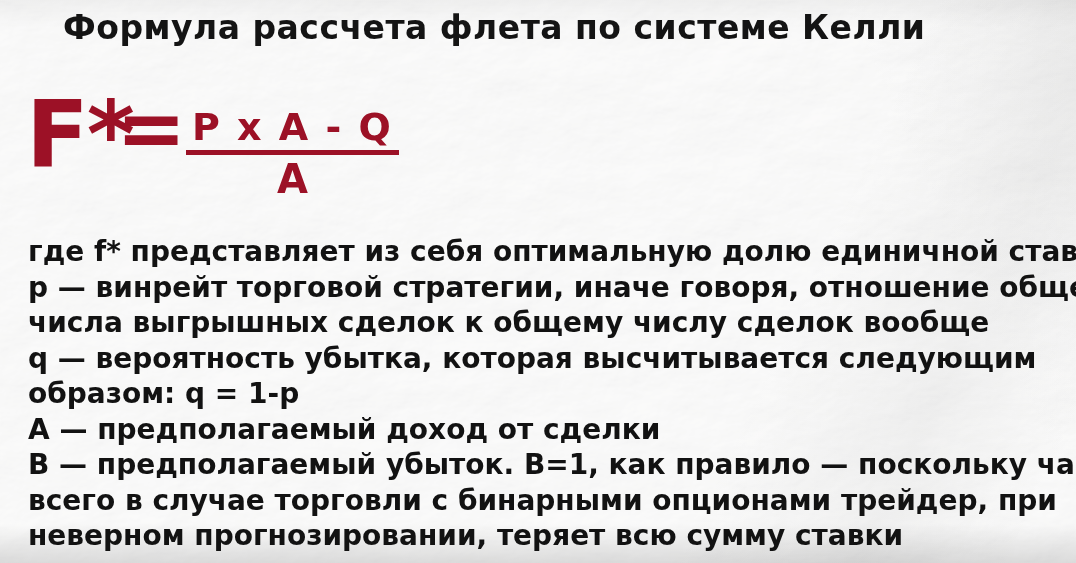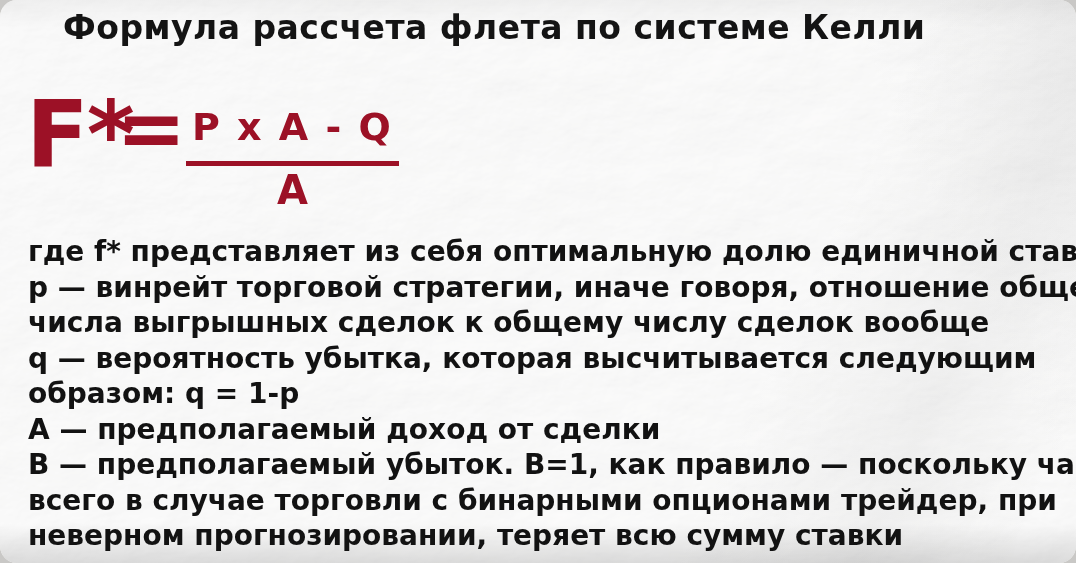--- a/index.html
+++ b/index.html
@@ -2,21 +2,20 @@
 <html><head>
 <meta charset="utf-8">
 <style>
   html,body{margin:0;padding:0;background:#c9c8c6;}
   .canvas{
     position:relative;
     width:1076px;height:563px;
     overflow:hidden;
     background:#f1f0ee;
     font-family:"DejaVu Sans","Liberation Sans",sans-serif;
-    border-radius:17px;
   }
   .paper-texture{
     position:absolute;left:0;top:0;width:1076px;height:563px;
     display:block;
   }
   .paper-soften{
     position:absolute;left:0;top:0;width:100%;height:100%;
     background:
       linear-gradient(to bottom, rgba(0,0,0,0.04) 0%, rgba(255,255,255,0) 5%,
         rgba(255,255,255,0) 93%, rgba(0,0,0,0.12) 100%),
@@ -41,21 +40,21 @@
     font-size:84px;line-height:1;
   }
   .fraction{
     position:absolute;left:186px;top:106px;
     text-align:center;
   }
   .numerator{
     display:inline-block;
     font-size:38px;line-height:1.15;
     letter-spacing:2px;
-    padding:0 6px 11px 6px;
+    padding:0 6px 0 6px;
     border-bottom:5px solid #9c1126;
     white-space:nowrap;
   }
   .denominator{
     display:block;
     font-size:40px;line-height:1.0;
     margin-top:4px;
   }
   .body-text{
     position:absolute;left:28px;top:234px;

